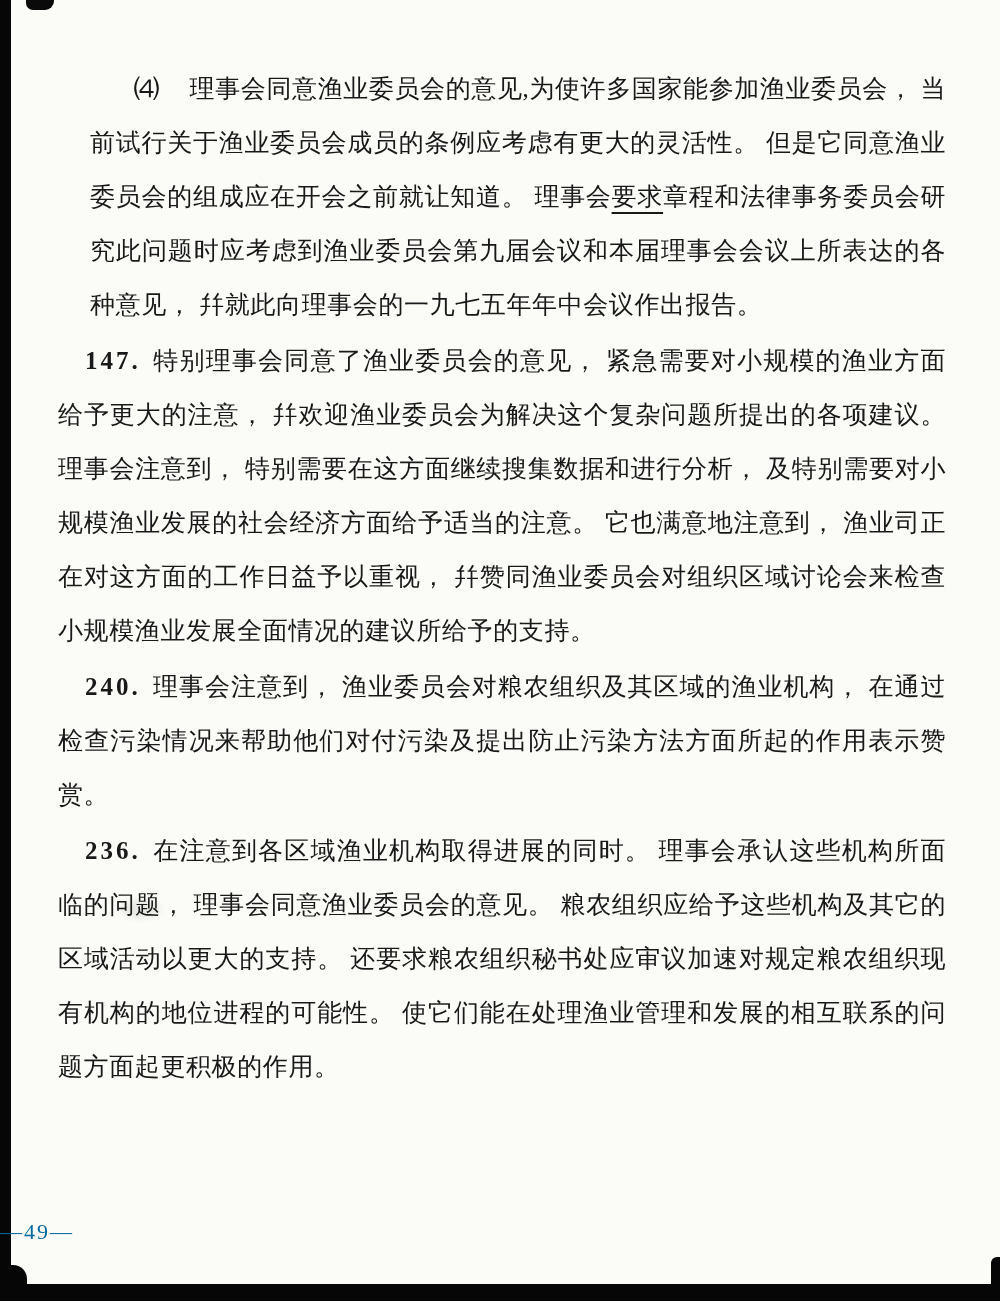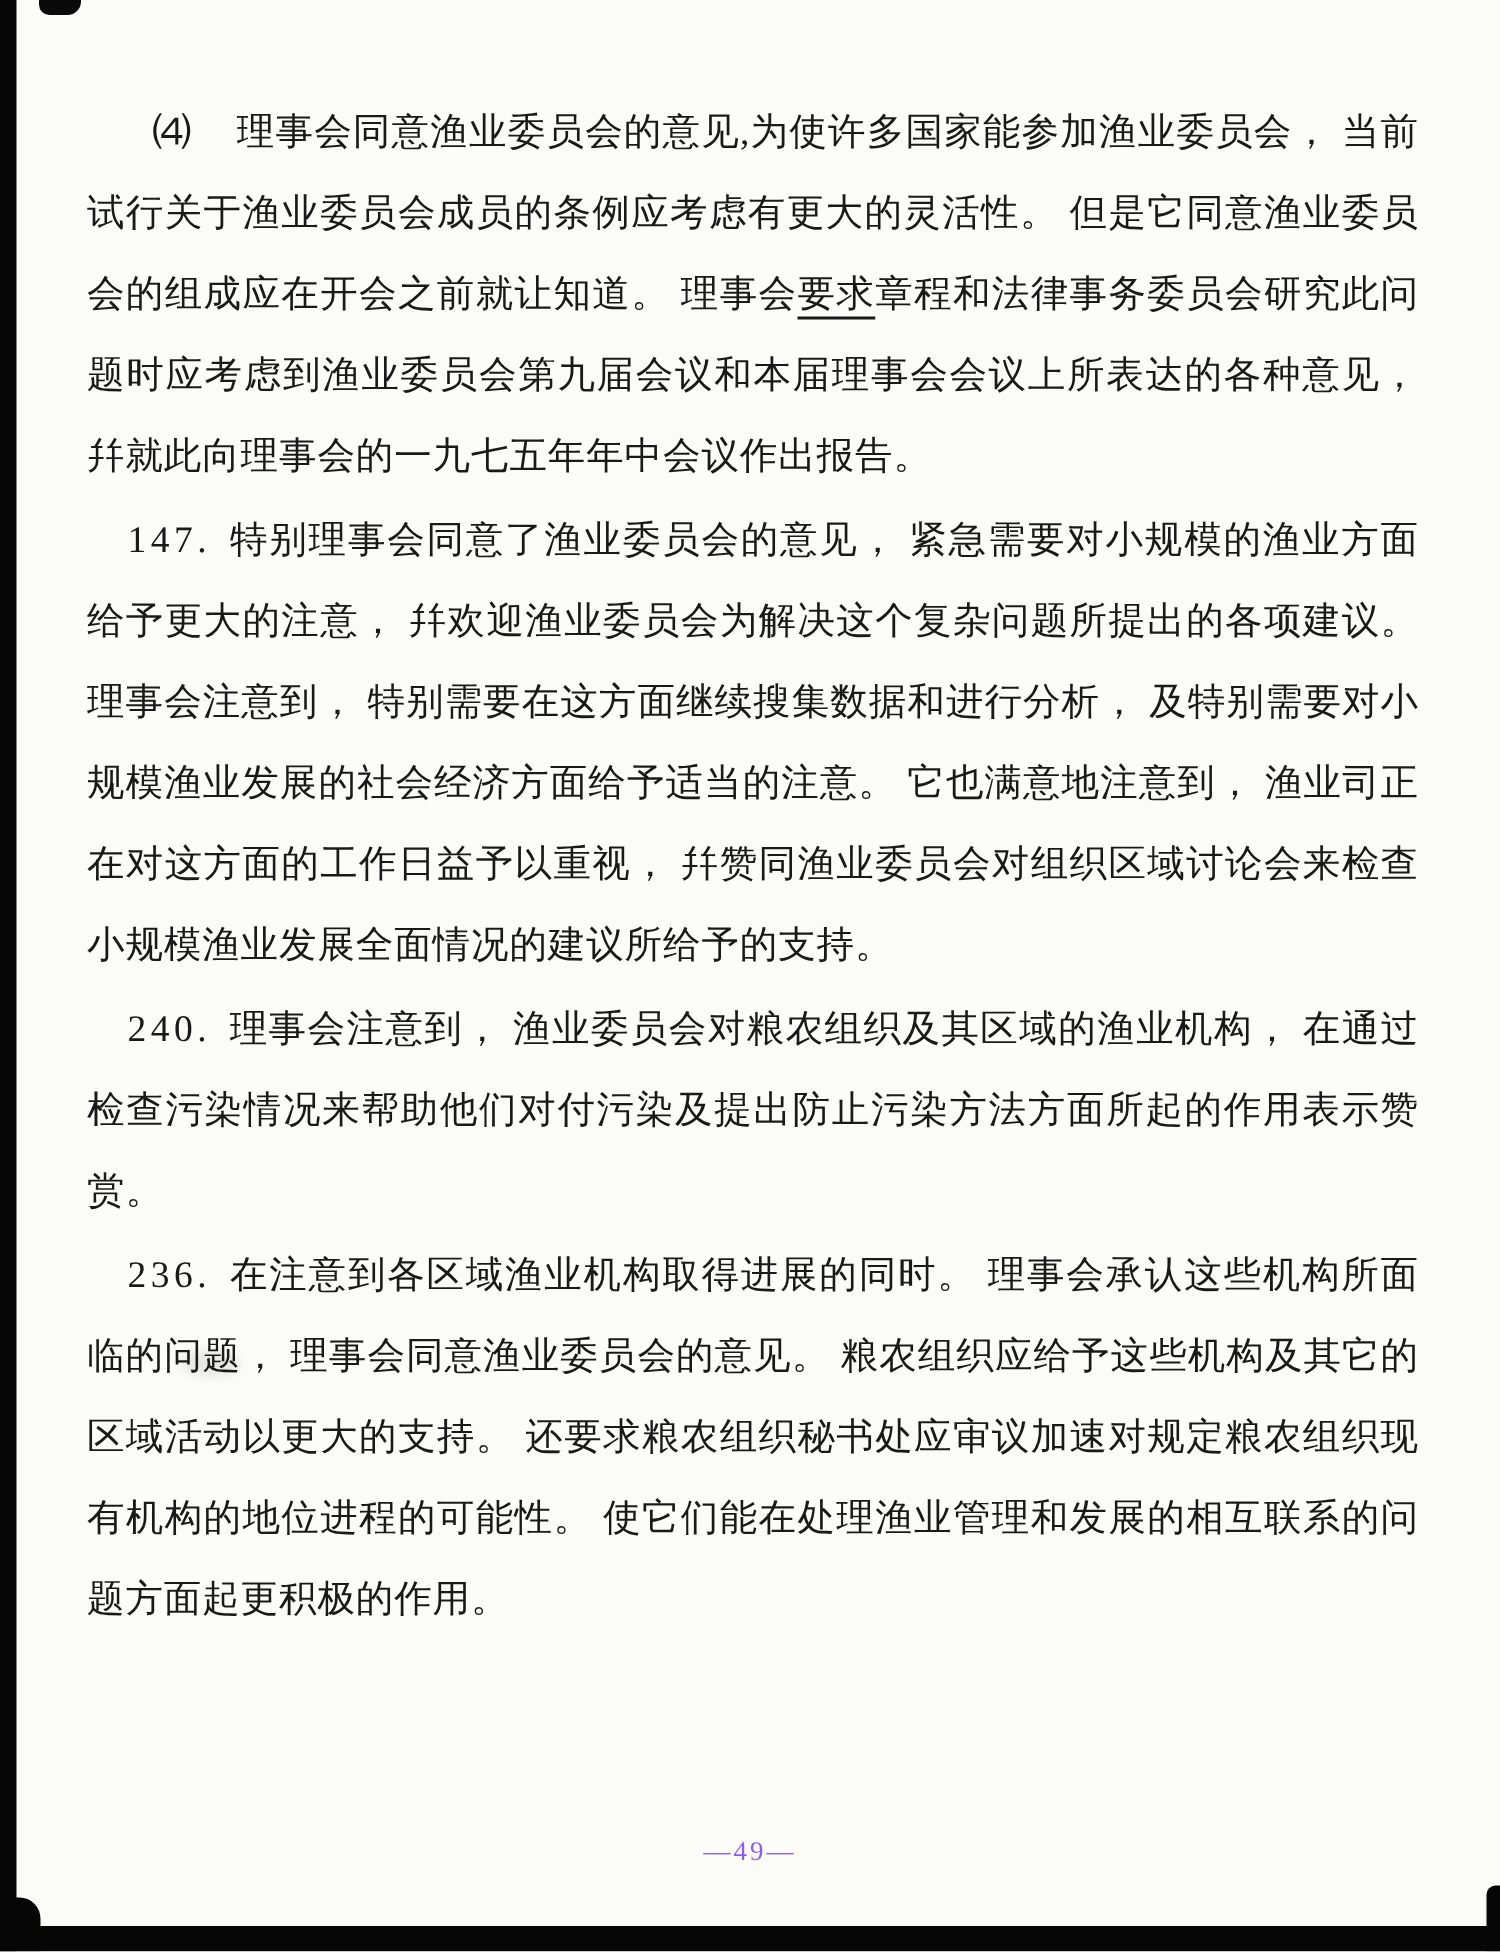--- a/index.html
+++ b/index.html
@@ -29,38 +29,38 @@
     width: 888px;
     text-align: justify;
   }
   p.para {
     margin: 0 0 2px 0;
     font-size: 25px;
     line-height: 54px;
     letter-spacing: 0.6px;
     text-indent: 27px;
   }
-  p.para.first { text-indent: 44px; }
+  p.para.first { text-indent: 44px; margin-left: 32px; }
   p.para.last  { margin-top: 6px; }
   .plabel      { padding-right: 30px; }
-  .plabel-num  { padding-right: 12px; letter-spacing: 3px; }
+  .plabel-num  { padding-right: 12px; letter-spacing: 3px; font-weight: bold; }
   .uline {
     text-decoration: underline;
     text-decoration-thickness: 2px;
     text-underline-offset: 7px;
   }
   .page-number {
     position: absolute;
     left: 0;
     bottom: 56px;
     width: 100%;
-    text-align: center;
-    font-size: 18px;
+    text-align: left;
+    font-size: 22px;
     letter-spacing: 2px;
-    color: #8b5cf6;
+    color: #0369a1;
   }
 </style>
 </head>
 <body>
 
 <div class="page">
 
   <div class="scan-left"></div>
   <div class="scan-bottom"></div>
   <div class="scan-corner-bl"></div>

